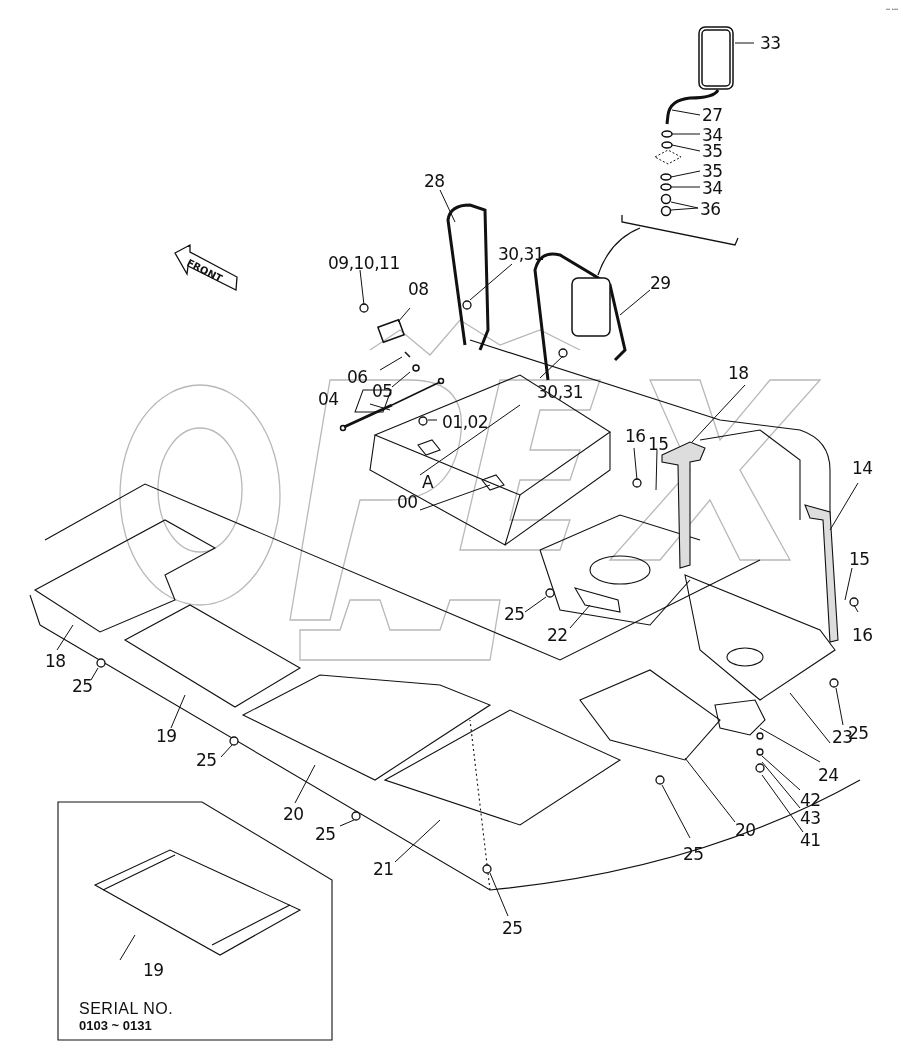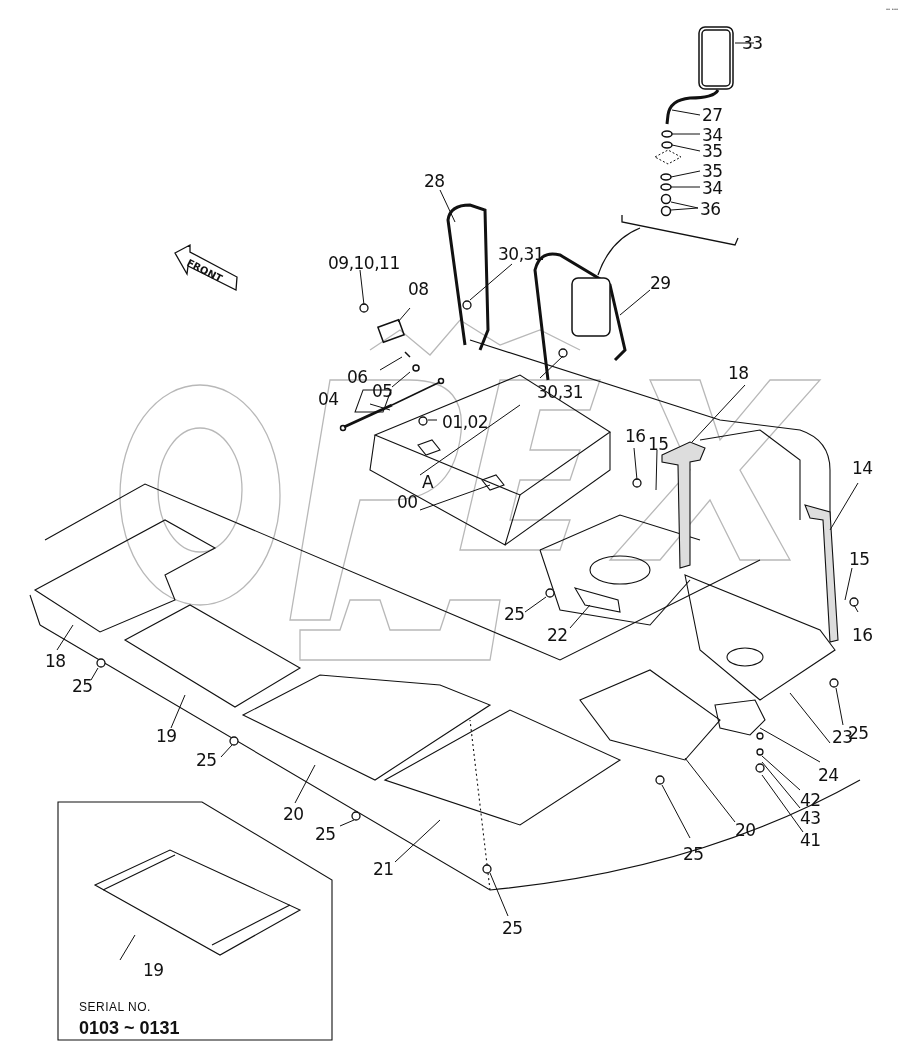--- a/index.html
+++ b/index.html
@@ -1,21 +1,21 @@
 <!DOCTYPE html>
 <html><head>
 <meta charset="utf-8">
 <style>
   html, body { margin:0; padding:0; background:#ffffff; }
   body { width:903px; height:1053px; position:relative; overflow:hidden; font-family:"Liberation Sans", sans-serif; }
   #diagram { position:absolute; left:0; top:0; width:903px; height:1053px; }
   .lbl { position:absolute; font-family:"DejaVu Sans", sans-serif; font-size:17px; color:#111; white-space:nowrap; line-height:1; letter-spacing:-0.5px; }
   .serial { position:absolute; font-family:"Liberation Sans", sans-serif; color:#111; white-space:nowrap; line-height:1; }
-  .serial-title { left:79px; top:1001px; font-size:12px; letter-spacing:0.5px; }
-  .serial-range { left:79px; top:1019px; font-size:18px; font-weight:bold; }
+  .serial-title { left:79px; top:1001px; font-size:16px; letter-spacing:0.5px; }
+  .serial-range { left:79px; top:1019px; font-size:13px; font-weight:bold; }
   .corner-mark { position:absolute; left:886px; top:6px; font-size:6px; color:#777; }
 </style>
 </head>
 <body>
 
 <svg id="diagram" viewBox="0 0 903 1053" xmlns="http://www.w3.org/2000/svg">
 
   <g fill="none" stroke="#b8b8b8" stroke-width="1.3">
     <ellipse cx="200" cy="495" rx="80" ry="110"></ellipse>
     <ellipse cx="200" cy="490" rx="42" ry="62"></ellipse>
@@ -176,21 +176,21 @@
   </g>
 
   <g fill="none" stroke="#111" stroke-width="1.1">
     <path d="M58 802 L202 802 L332 880 L332 1040 L58 1040 Z"></path>
     <path d="M95 885 L170 850 L300 910 L220 955 Z"></path>
     <path d="M103 890 L175 855"></path>
     <path d="M212 945 L290 905"></path>
   </g>
 </svg>
 
-<div class="lbl" style="left:742px;top:35px">33</div>
+<div class="lbl" style="left:760px;top:35px">33</div>
 <div class="lbl" style="left:702px;top:107px">27</div>
 <div class="lbl" style="left:702px;top:127px">34</div>
 <div class="lbl" style="left:702px;top:143px">35</div>
 <div class="lbl" style="left:702px;top:163px">35</div>
 <div class="lbl" style="left:702px;top:180px">34</div>
 <div class="lbl" style="left:700px;top:201px">36</div>
 <div class="lbl" style="left:424px;top:173px">28</div>
 <div class="lbl" style="left:328px;top:255px">09,10,11</div>
 <div class="lbl" style="left:498px;top:246px">30,31</div>
 <div class="lbl" style="left:650px;top:275px">29</div>

